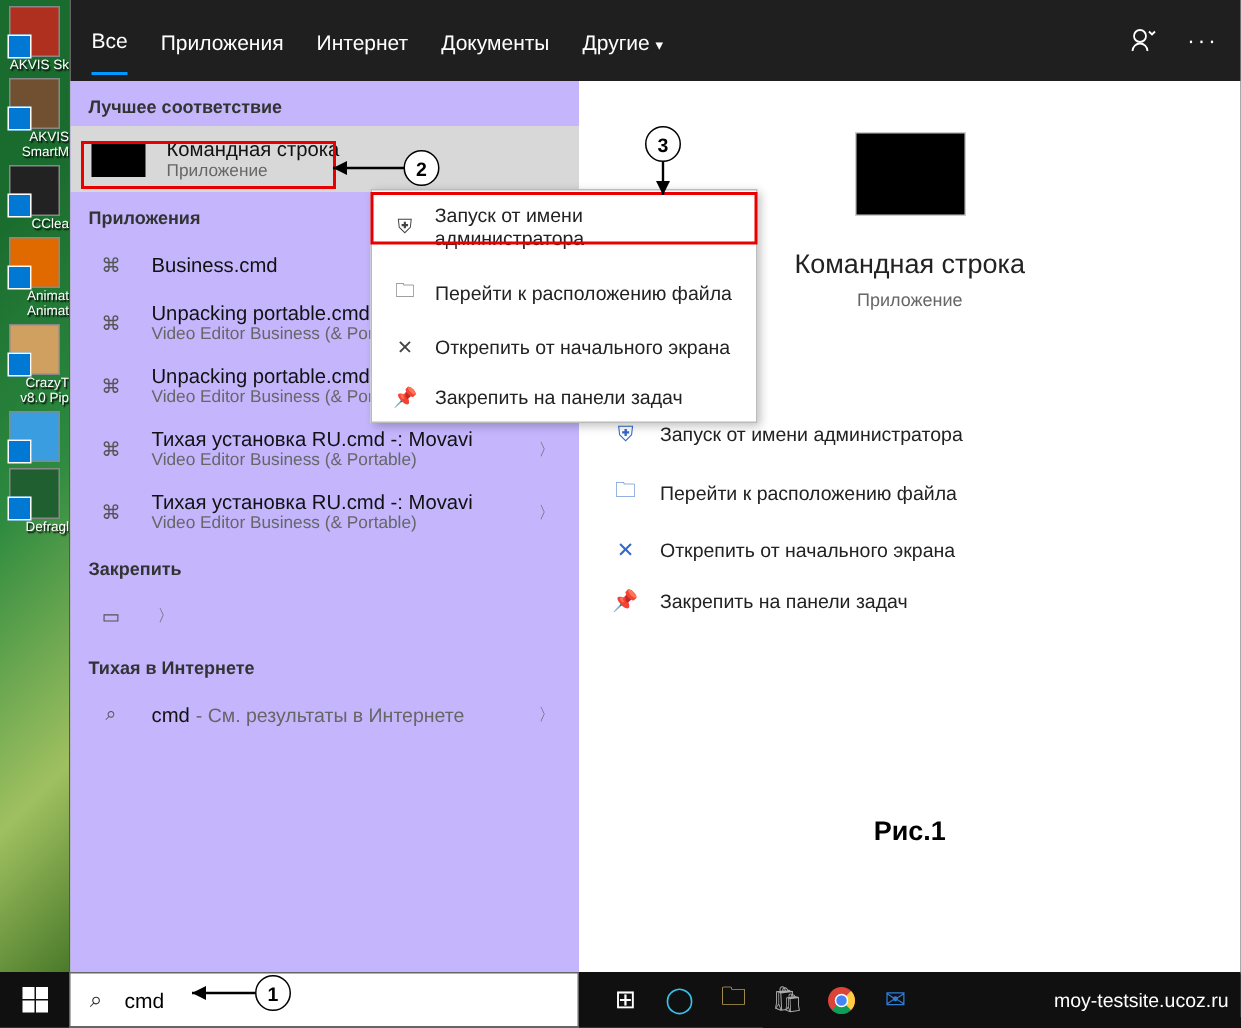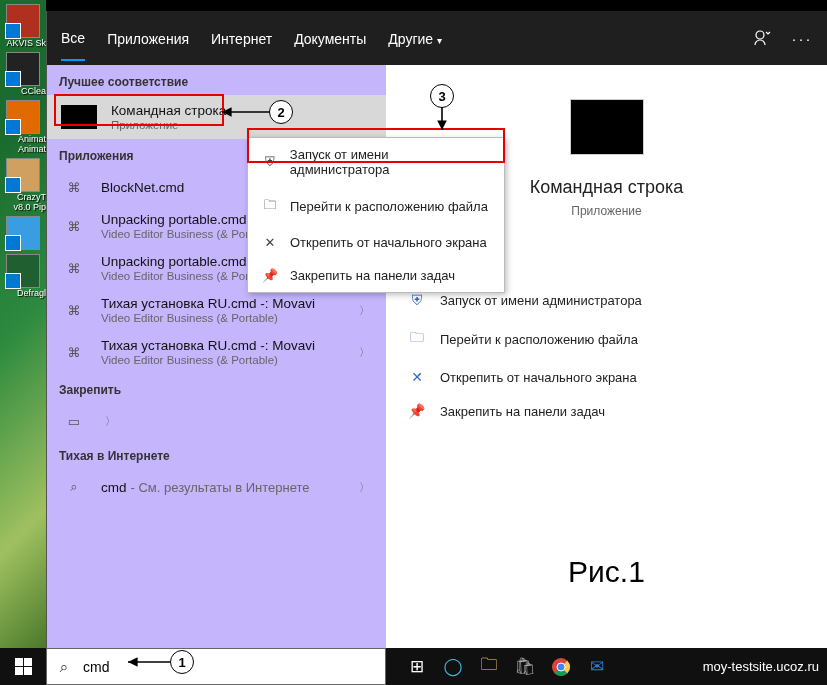--- a/index.html
+++ b/index.html
@@ -1,20 +1,20 @@
 <!DOCTYPE html>
 <html><head>
 <meta charset="utf-8">
 <style>
   html,body{margin:0;padding:0;font-family:"Segoe UI",Arial,sans-serif;background:#000;width:827px;height:685px;overflow:hidden;position:relative}
   .desktop{position:absolute;left:0;top:0;width:46px;height:648px;background:linear-gradient(135deg,#1a6b2e 20%,#2d8a3f 50%,#a0c060 80%,#4a7a2a);z-index:0}
   .di{width:46px;text-align:right;color:#fff;font-size:9px;text-shadow:1px 1px 1px #000;padding-top:4px}
   .di .sq{width:32px;height:32px;margin:0 auto;background:#444;border:1px solid #888;position:relative}
   .di .ov{position:absolute;left:-2px;bottom:-2px;width:14px;height:14px;background:#0078d4;border:1px solid #fff}
-  .search-pane{position:absolute;left:46px;top:11px;width:780px;height:648px;background:#fff;border:1px solid #555;border-top:none}
+  .search-pane{position:absolute;left:46px;top:0;width:780px;height:648px;background:#fff;border:1px solid #555;border-top:none}
   .tabbar{height:54px;background:#1f1f1f;color:#fff;display:flex;align-items:center;padding:0 14px;gap:22px;font-size:14px}
   .tabbar .tab{padding:15px 0 13px;cursor:pointer}
   .tabbar .tab.active{border-bottom:2px solid #0099ff}
   .tabbar .rt{margin-left:auto;display:flex;gap:18px;align-items:center}
   .tabbar .icn{width:22px;height:22px;display:flex;align-items:center;justify-content:center;font-size:15px}
   .body{display:flex;height:594px}
   .left{width:339px;background:#c4b5fd;display:flex;flex-direction:column;overflow:hidden}
   .right{flex:1;background:#fff;position:relative}
   .sect{font-size:12px;font-weight:600;color:#333;padding:10px 12px 6px}
   .row{display:flex;align-items:center;padding:7px 12px 7px 14px;gap:14px;position:relative;font-size:13px;cursor:pointer}
@@ -26,21 +26,21 @@
   .row .chev{color:#666;font-size:11px;padding:0 4px}
   .row .sub{color:#666;font-size:13px;margin-left:4px}
   .thumb{width:36px;height:24px;background:#000}
   .preview{padding:34px 0 0;text-align:center}
   .preview .pimg{width:72px;height:54px;background:#000;margin:0 auto 22px;border:1px solid #ccc}
   .preview .ptitle{font-size:18px;color:#222;margin-bottom:6px}
   .preview .psub{font-size:12px;color:#666;margin-bottom:30px}
   .actlist{padding:0 18px}
   .act{display:flex;align-items:center;gap:14px;padding:9px 4px;font-size:13px;color:#222;cursor:pointer}
   .act .ai{width:18px;color:#3068c8;text-align:center;font-size:14px}
-  .figlabel{position:absolute;left:0;right:0;top:490px;text-align:center;font-size:30px;font-weight:400}
+  .figlabel{position:absolute;left:0;right:0;top:490px;text-align:center;font-size:18px;font-weight:700}
   .ctxmenu{position:absolute;left:200px;top:126px;width:256px;background:#fff;border:1px solid #bbb;box-shadow:2px 2px 6px rgba(0,0,0,.25);z-index:20}
   .ctxmenu .mi{display:flex;align-items:center;gap:12px;padding:9px 14px;font-size:13px;color:#222;cursor:pointer}
   .ctxmenu .mi .mii{width:16px;text-align:center;color:#444}
   .taskbar{position:absolute;left:0;bottom:0;width:827px;height:37px;background:#101010;display:flex;align-items:center;color:#fff;z-index:30}
   .start{width:46px;height:37px;display:flex;align-items:center;justify-content:center;cursor:pointer}
   .winlogo{width:17px;height:17px;display:grid;grid-template-columns:1fr 1fr;grid-template-rows:1fr 1fr;gap:1px}
   .winlogo span{background:#fff}
   .searchbox{width:338px;height:35px;background:#fff;display:flex;align-items:center;border:1px solid #666}
   .searchbox .sic{width:34px;text-align:center;color:#333;font-size:15px}
   .searchbox input{border:0;outline:0;font-size:14px;width:260px;font-family:inherit}
@@ -52,20 +52,23 @@
   .circ{position:absolute;width:22px;height:22px;border:1.5px solid #000;border-radius:50%;background:#fff;display:flex;align-items:center;justify-content:center;font-size:13px;font-weight:600;z-index:40;pointer-events:none}
   svg.arrow{position:absolute;z-index:35;pointer-events:none}
 </style>
 </head>
 <body>
 
 <div class="desktop">
   <div class="di"><div class="sq" style="background:#b03020">
         <div class="ov"></div>
       </div><span>AKVIS Sk</span></div>
+  <div class="di"><div class="sq" style="background:#705030">
+        <div class="ov"></div>
+      </div><span>AKVIS SmartM</span></div>
   <div class="di"><div class="sq" style="background:#222">
         <div class="ov"></div>
       </div><span>CClea</span></div>
   <div class="di"><div class="sq" style="background:#e06a00">
         <div class="ov"></div>
       </div><span>Animat Animat</span></div>
   <div class="di"><div class="sq" style="background:#d0a060">
         <div class="ov"></div>
       </div><span>CrazyT v8.0 Pip</span></div>
   <div class="di"><div class="sq" style="background:#3a9de0">
@@ -103,21 +106,21 @@
         <div class="txt">
           <div class="t1">Командная строка</div>
           <div class="t2">Приложение</div>
         </div>
       </div>
 
       <div class="sect">Приложения</div>
       <div class="row">
           <div class="ic">⌘</div>
           <div class="txt">
-            <div class="t1">BlockNet.cmd</div>
+            <div class="t1">Business.cmd</div>
           </div>
           <div class="chev">〉</div>
         </div>
       <div class="row">
           <div class="ic">⌘</div>
           <div class="txt">
             <div class="t1">Unpacking portable.cmd -: Movavi</div>
             <div class="t2">Video Editor Business (&amp; Portable)</div>
           </div>
           <div class="chev">〉</div>

